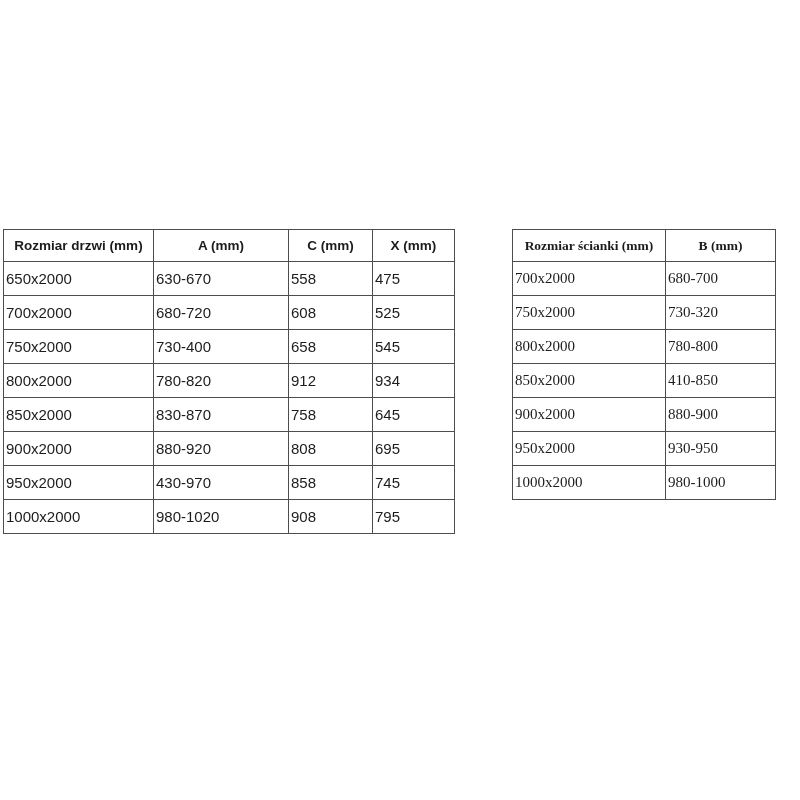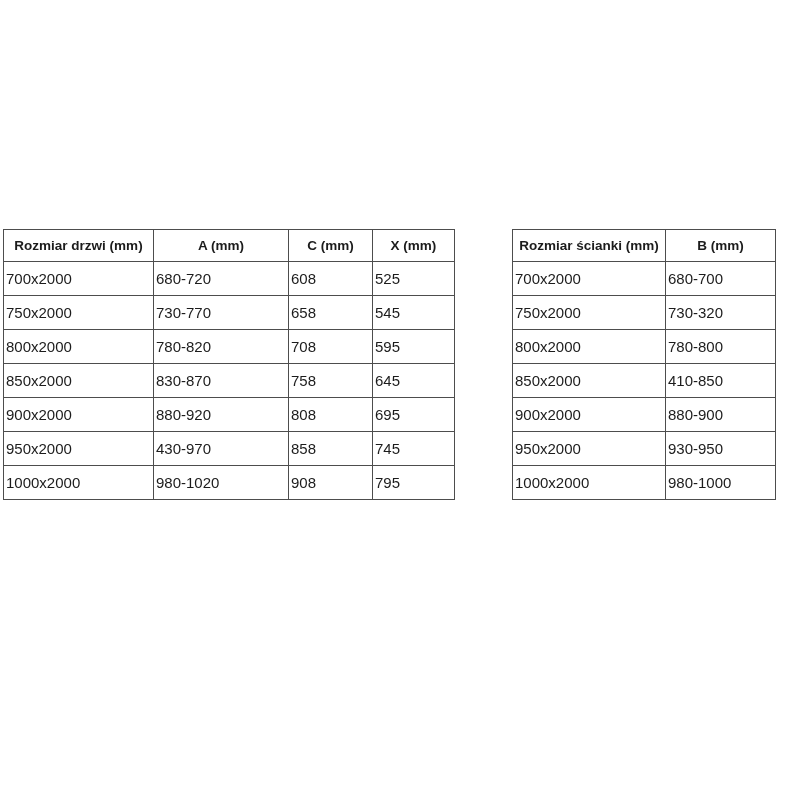--- a/index.html
+++ b/index.html
@@ -17,21 +17,21 @@
       background: var(--page-bg, #ffffff);
       overflow: hidden;
     }
     table.spec-table {
       border-collapse: collapse;
       table-layout: fixed;
       position: absolute;
       background: #ffffff;
     }
     table.doors { left: 3px; top: 229px; width: 451px; }
-    table.walls { left: 512px; top: 229px; width: 263px; }
+    table.walls { left: 512px; top: 229px; width: 263px; font-family: Liberation Serif, serif; }
     .spec-table th, .spec-table td {
       border: 1px solid var(--border-color, #4d4d4d);
       vertical-align: middle;
       padding: 0 2px;
       color: var(--text-color, #1c1c1c);
       overflow: hidden;
       white-space: nowrap;
     }
     .spec-table th {
       height: 31px;
@@ -59,36 +59,42 @@
   <thead>
         <tr>
           <th>Rozmiar drzwi (mm)</th>
           <th>A (mm)</th>
           <th>C (mm)</th>
           <th>X (mm)</th>
         </tr>
       </thead>
       <tbody>
         <tr>
+          <td>650x2000</td>
+          <td>630-670</td>
+          <td>558</td>
+          <td>475</td>
+        </tr>
+        <tr>
           <td>700x2000</td>
           <td>680-720</td>
           <td>608</td>
           <td>525</td>
         </tr>
         <tr>
           <td>750x2000</td>
-          <td>730-770</td>
+          <td>730-400</td>
           <td>658</td>
           <td>545</td>
         </tr>
         <tr>
           <td>800x2000</td>
           <td>780-820</td>
-          <td>708</td>
-          <td>595</td>
+          <td>912</td>
+          <td>934</td>
         </tr>
         <tr>
           <td>850x2000</td>
           <td>830-870</td>
           <td>758</td>
           <td>645</td>
         </tr>
         <tr>
           <td>900x2000</td>
           <td>880-920</td>

